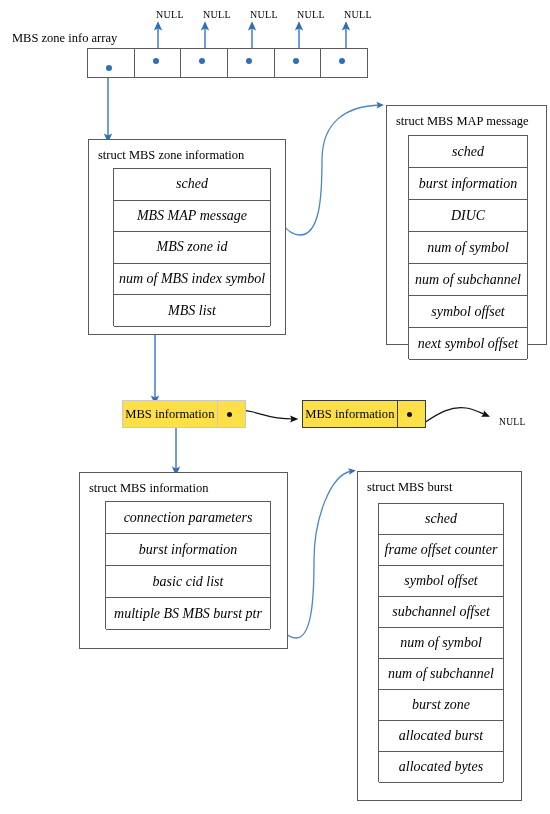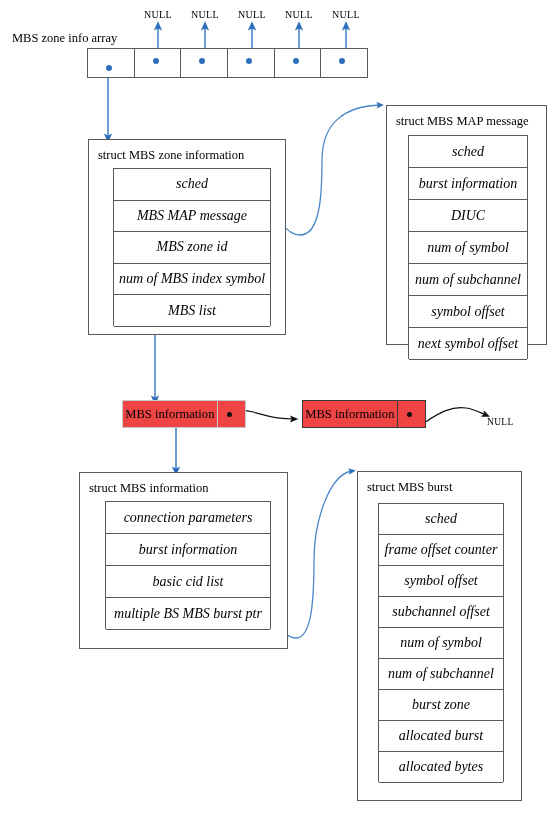--- a/index.html
+++ b/index.html
@@ -61,27 +61,27 @@
   .dot{
     position:absolute;width:6px;height:6px;border-radius:50%;
     background:#2e6fba;
   }
 
   .arr-label{
     position:absolute;font-size:12.5px;white-space:nowrap;
   }
   .null-lbl{
     position:absolute;font-size:9.5px;letter-spacing:.3px;
-    font-variant:small-caps;white-space:nowrap;text-align:center;
+    font-variant:small-caps;white-space:nowrap;text-align:center;margin-left:12px;
   }
   .null-lbl.big{font-size:10px;}
 
   
   .llnode{
-    position:absolute;display:flex;box-sizing:border-box;background:#ef4444;
+    position:absolute;display:flex;box-sizing:border-box;background:#fde047;
   }
   .llnode.light{border:1.2px solid #c9c9c9;}
   .llnode.dark{border:1.5px solid #3a3a3a;}
   .llnode .data{
     display:flex;align-items:center;justify-content:center;
     font-size:12.6px;white-space:nowrap;
   }
   .llnode.light .data{border-right:1.2px solid #c9c9c9;}
   .llnode.dark .data{border-right:1.5px solid #3a3a3a;}
   .llnode .ptr{position:relative;}

